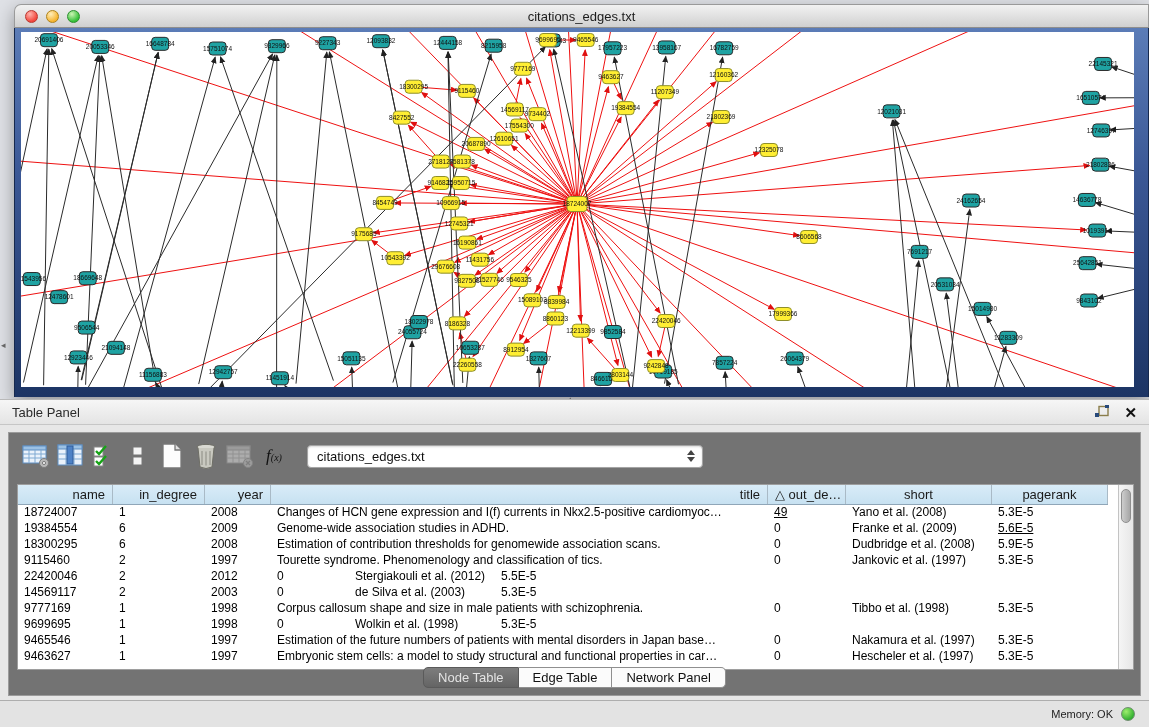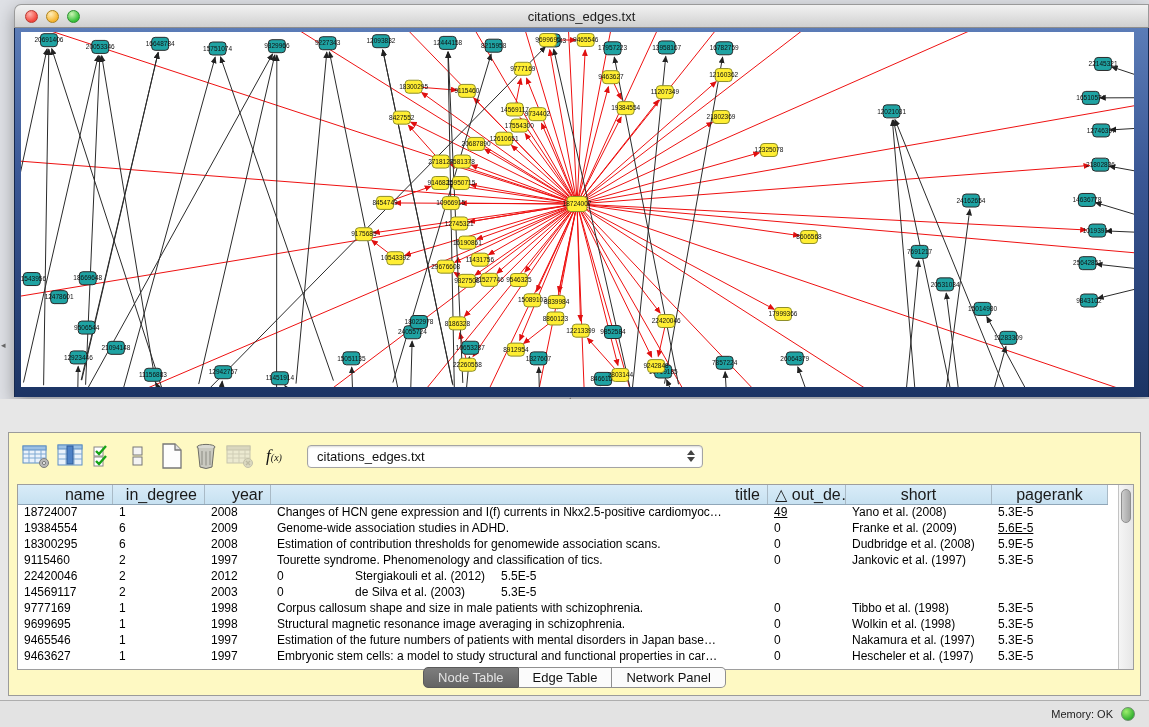--- a/index.html
+++ b/index.html
@@ -29,42 +29,42 @@
   
   #table-panel { position:absolute; left:0; top:399px; width:1149px; height:301px; background:#e7e7e7; }
   #tp-titlebar { height:26px; background:linear-gradient(#f6f6f6,#e4e4e4); border-top:1px solid #b9b9b9;
     border-bottom:1px solid #c6c6c6; display:flex; align-items:center; padding:0 12px; }
   #tp-title { font-size:13px; color:#2a2a2a; flex:1; }
   .tp-ctl { margin-left:14px; cursor:default; }
   #tp-float svg { display:block; }
   #tp-close { font-size:15px; font-weight:bold; color:#111; line-height:1; }
 
   #tp-body { position:absolute; left:8px; top:33px; width:1133px; height:264px;
-    border:1px solid #9b9b9b; background:#fef9c3; }
+    border:1px solid #9b9b9b; background:#737373; }
 
   
   #tp-toolbar { height:46px; display:flex; align-items:center; padding-left:12px; }
   .tbtn { width:30px; height:30px; display:flex; align-items:center; justify-content:center; margin-right:4px; }
   .fx { font-family:"Liberation Serif", serif; font-style:italic; font-size:17px; color:#111; }
   .fx small { font-size:10px; }
   #table-select { margin-left:14px; width:396px; height:23px; background:#fff;
     border:1px solid #a4a4a4; border-radius:4px; box-shadow:inset 0 1px 2px rgba(0,0,0,.15);
     display:flex; align-items:center; padding:0 22px 0 9px; position:relative; font-size:13px; color:#111; }
   #table-select .updown { position:absolute; right:7px; top:4px; }
   #table-select .updown div { width:0; height:0; border-left:4px solid transparent; border-right:4px solid transparent; }
   #table-select .up { border-bottom:5px solid #444; margin-bottom:2px; }
   #table-select .down { border-top:5px solid #444; }
 
   
   #table-wrap { position:absolute; left:8px; top:51px; width:1117px; height:186px;
     background:#fff; border:1px solid #9e9e9e; overflow:hidden; }
   #grid { position:absolute; left:0; top:0; }
   .hrow { display:flex; height:20px; border-bottom:1px solid #8fa6b8; }
   .hcell { background:linear-gradient(#d9ecf8,#c7e1f1); border-right:1px solid #a9bac6;
-    font-size:16px; color:#1a1a1a; display:flex; align-items:center; padding:0 7px; overflow:hidden; white-space:nowrap; }
+    font-size:13px; color:#1a1a1a; display:flex; align-items:center; padding:0 7px; overflow:hidden; white-space:nowrap; }
   .hcell.r { justify-content:flex-end; } .hcell.c { justify-content:center; } .hcell.l { justify-content:flex-start; }
   .drow { display:flex; height:16px; }
   .dcell { font-size:12px; color:#000; padding:0 0 0 6px; overflow:hidden; white-space:nowrap; }
   #vscroll { position:absolute; right:0; top:0; width:15px; height:100%;
     background:linear-gradient(90deg,#f5f5f5,#e7e7e7); border-left:1px solid #c3c3c3; }
   #vthumb { position:absolute; left:2px; top:4px; width:10px; height:34px; border-radius:6px;
     background:linear-gradient(90deg,#cdcdcd,#a6a6a6); border:1px solid #8f8f8f; }
 
   
   #tabs { position:absolute; left:0; right:0; bottom:7px; display:flex; justify-content:center;text-align:center; }
@@ -610,20 +610,31 @@
             </g>
           </g>
       </svg>
     </div>
   </div>
 </div>
 <div id="left-marker">◂</div>
 <div id="splitter-arrow">▴</div>
 
 <div id="table-panel">
+  <div id="tp-titlebar">
+    <span id="tp-title">Table Panel</span>
+    <span class="tp-ctl" id="tp-float">
+      <svg width="16" height="14" viewBox="0 0 16 14">
+        <rect x="5" y="1.5" width="9" height="9" fill="none" stroke="#8a7d4a" stroke-width="1.4"></rect>
+        <rect x="1" y="8" width="4" height="4" fill="#27497a"></rect>
+        <rect x="11" y="0" width="4" height="3" fill="#27497a"></rect>
+      </svg>
+    </span>
+    <span class="tp-ctl" id="tp-close">✕</span>
+  </div>
 
   <div id="tp-body">
     <div id="tp-toolbar">
       <div class="tbtn">
         <svg width="28" height="26" viewBox="0 0 28 26">
           <rect x="1" y="3" width="23" height="17" fill="#eaf2fb" stroke="#5f8fc4"></rect>
           <rect x="1" y="3" width="23" height="4" fill="#9cc1e4" stroke="#5f8fc4"></rect>
           <path d="M1 11 h23 M1 15 h23 M7 7 v13 M13 7 v13 M19 7 v13" stroke="#7fa9d2" fill="none"></path>
           <circle cx="22" cy="20" r="4.5" fill="#b9b9b9" stroke="#7c7c7c"></circle>
           <circle cx="22" cy="20" r="1.6" fill="#eee" stroke="#7c7c7c"></circle>
@@ -755,21 +766,20 @@
             <div class="dcell" style="width: 66px;">1998</div>
             <div class="dcell" style="width: 497px;">Corpus callosum shape and size in male patients with schizophrenia.</div>
             <div class="dcell" style="width: 78px;">0</div>
             <div class="dcell" style="width: 146px;">Tibbo et al. (1998)</div>
             <div class="dcell" style="width: 116px;">5.3E-5</div>
           </div>
           <div class="drow">
             <div class="dcell" style="width: 95px;">9699695</div>
             <div class="dcell" style="width: 92px;">1</div>
             <div class="dcell" style="width: 66px;">1998</div>
-            <div class="dcell" style="width: 497px;">Structural magnetic resonance image averaging in schizophrenia.</div>
             <div class="dcell" style="width: 78px;">0</div>
             <div class="dcell" style="width: 146px;">Wolkin et al. (1998)</div>
             <div class="dcell" style="width: 116px;">5.3E-5</div>
           </div>
           <div class="drow">
             <div class="dcell" style="width: 95px;">9465546</div>
             <div class="dcell" style="width: 92px;">1</div>
             <div class="dcell" style="width: 66px;">1997</div>
             <div class="dcell" style="width: 497px;">Estimation of the future numbers of patients with mental disorders in Japan base…</div>
             <div class="dcell" style="width: 78px;">0</div>

